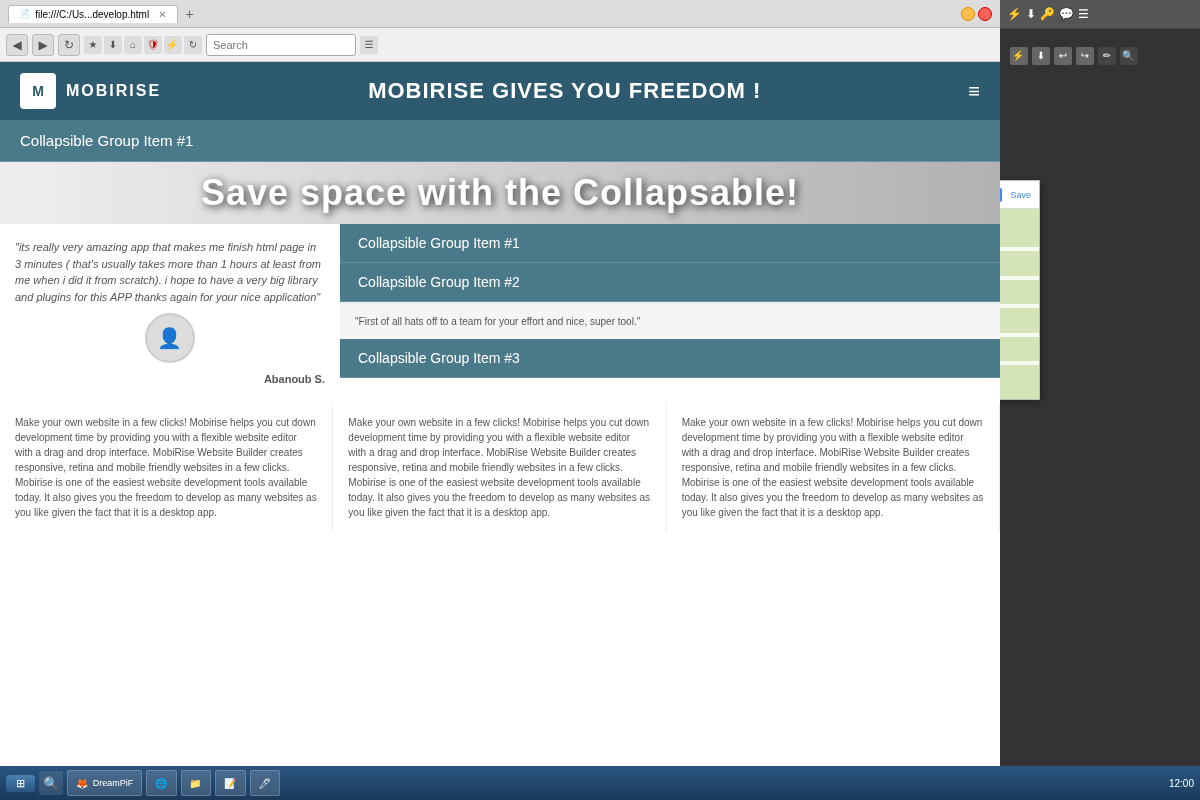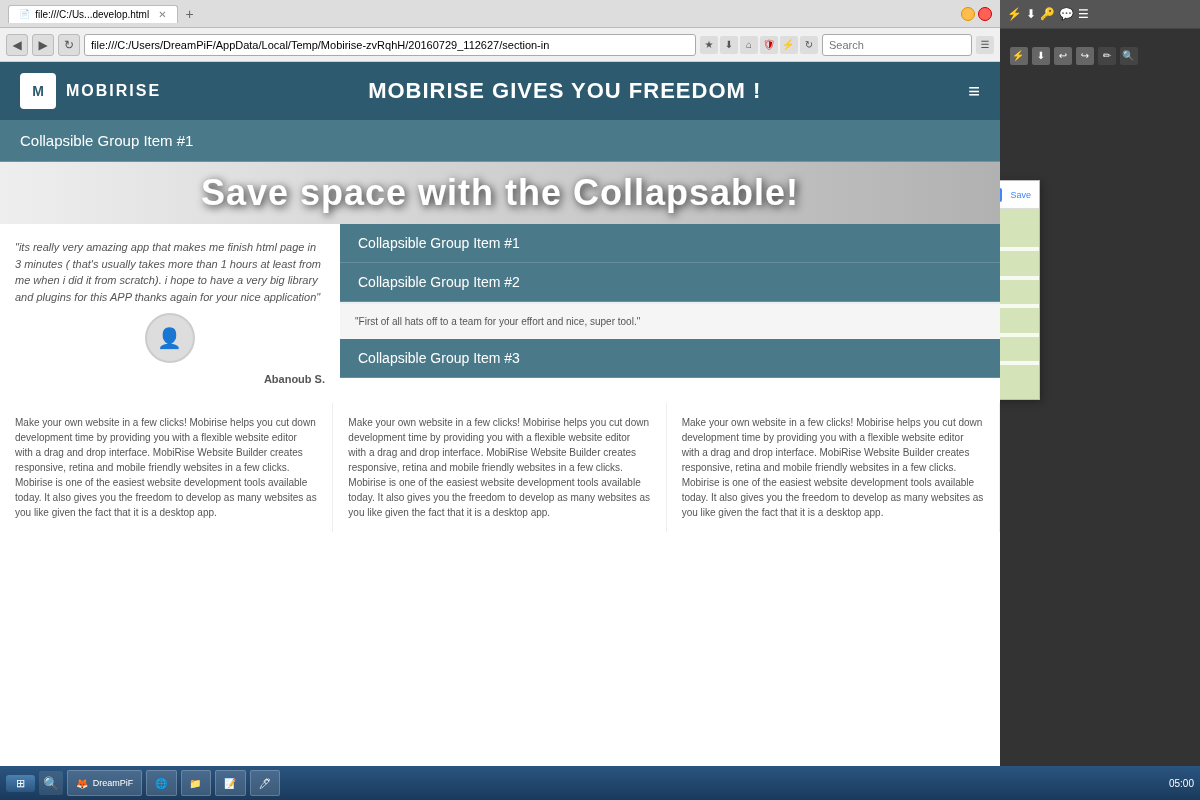--- a/index.html
+++ b/index.html
@@ -399,21 +399,20 @@
     <div style="margin-left:auto;display:flex;gap:3px;align-items:center;">
       <div style="width:14px;height:14px;background:#ffbd4c;border-radius:50%;border:1px solid #e09000;"></div>
       <div style="width:14px;height:14px;background:#ff6058;border-radius:50%;border:1px solid #cc0000;"></div>
     </div>
   </div>
 
   <div class="browser-toolbar">
     <button class="nav-btn">◀</button>
     <button class="nav-btn">▶</button>
     <button class="nav-btn">↻</button>
-    <input class="address-bar" type="text" value="file:///C:/Users/DreamPiF/AppData/Local/Temp/Mobirise-zvRqhH/20160729_112627/section-in" style="">
     <div class="toolbar-icons">
       <div class="toolbar-icon">★</div>
       <div class="toolbar-icon">⬇</div>
       <div class="toolbar-icon">⌂</div>
       <div class="toolbar-icon" style="color:#c00;">🛡</div>
       <div class="toolbar-icon">⚡</div>
       <div class="toolbar-icon">↻</div>
     </div>
     <input class="search-bar" type="text" placeholder="Search" style="">
     <div class="toolbar-icons">
@@ -598,15 +597,15 @@
   <div class="taskbar-item">
     <span>📁</span>
   </div>
   <div class="taskbar-item">
     <span>📝</span>
   </div>
   <div class="taskbar-item">
     <span>🖊</span>
   </div>
   <div style="margin-left:auto;color:#fff;font-size:10px;display:flex;align-items:center;gap:6px;">
-    <span>05:00</span>
+    <span>12:00</span>
   </div>
 </div>
 
 </body></html>

